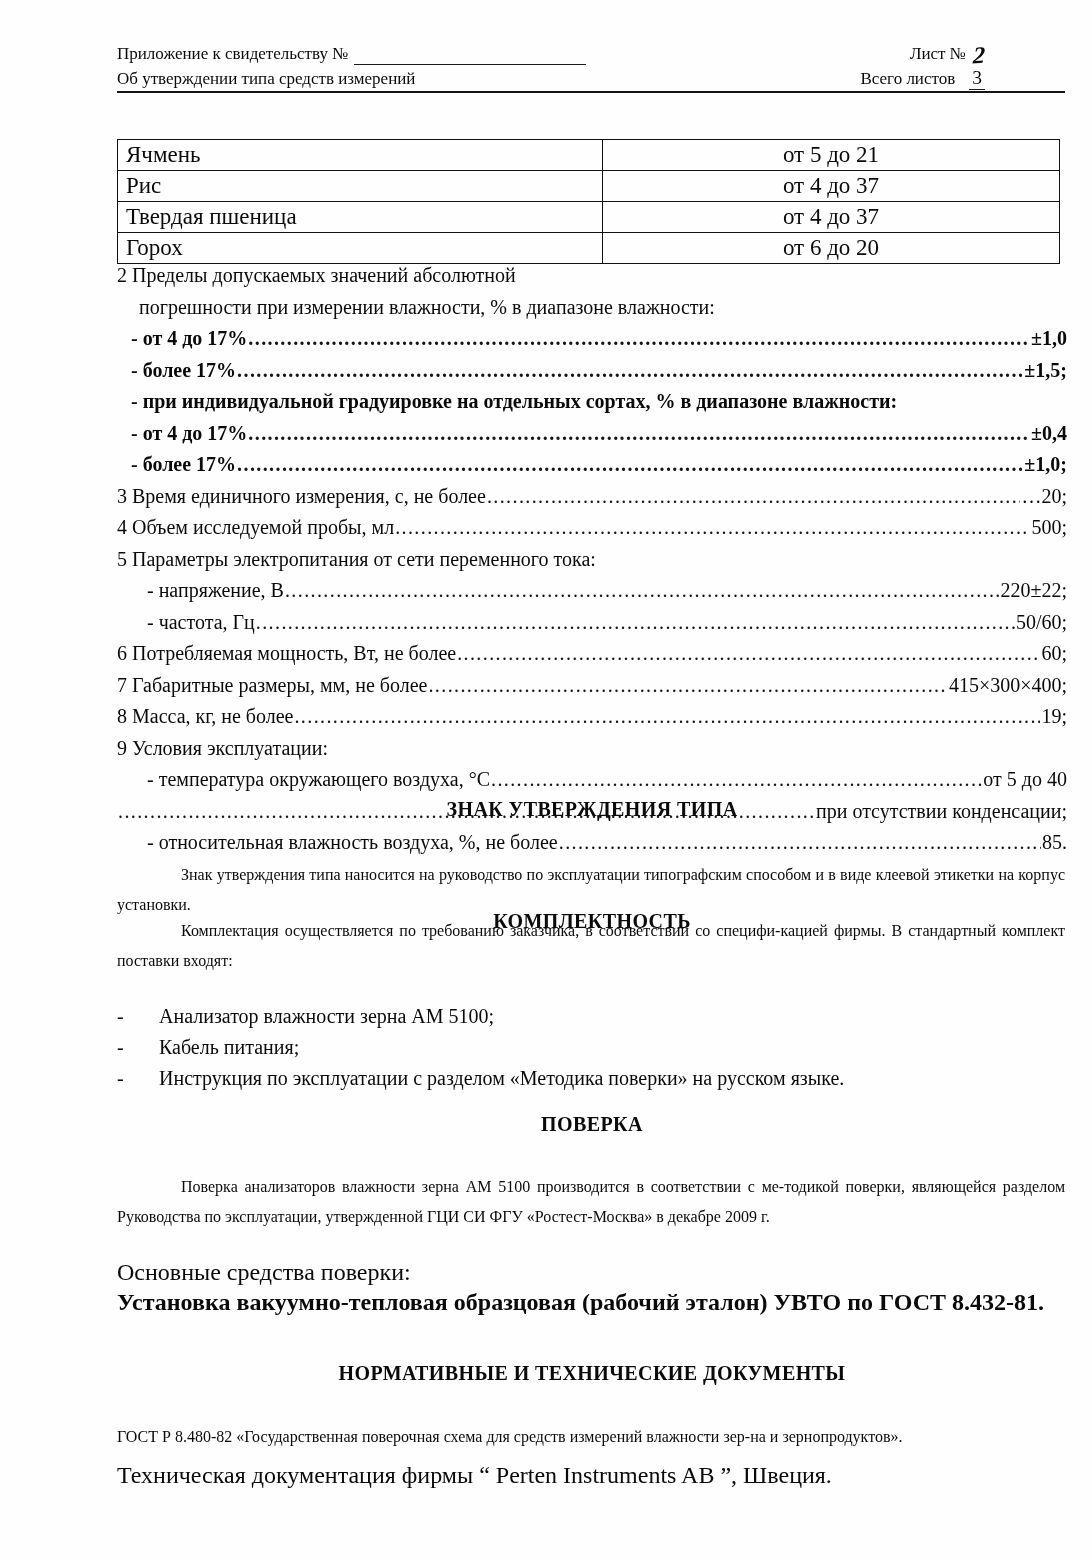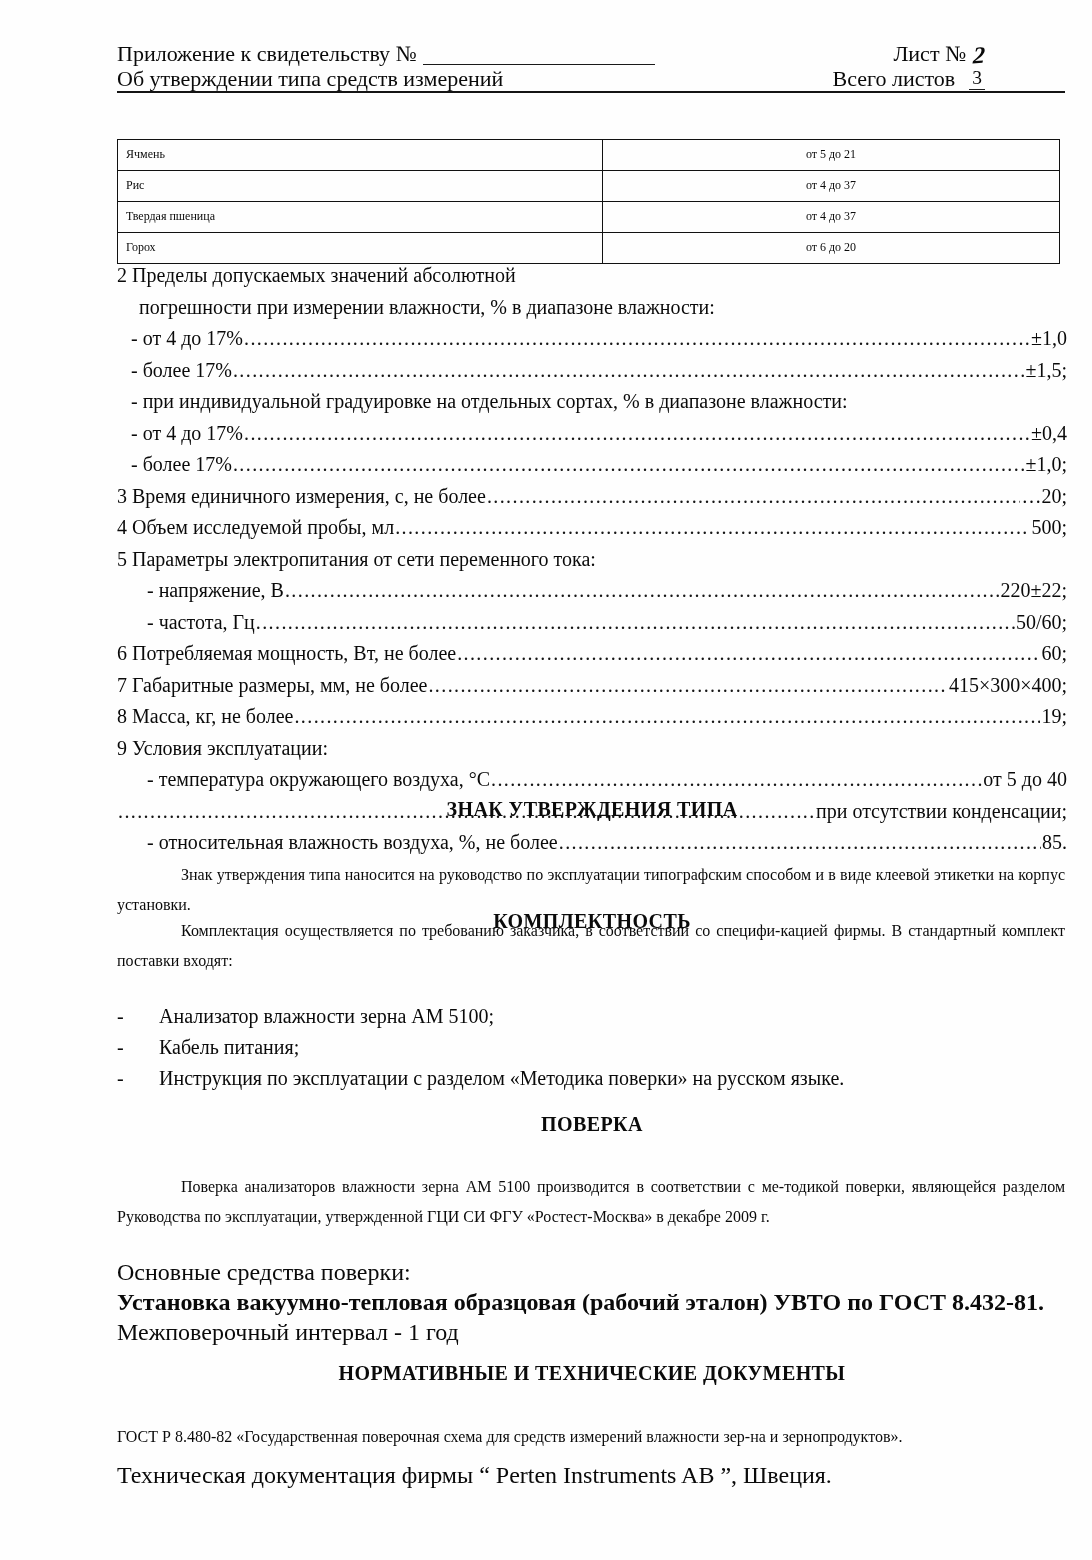--- a/index.html
+++ b/index.html
@@ -43,21 +43,21 @@
     align-items: flex-end;
     flex: 0 0 auto;
   }
   .hdr-right {
     display: flex;
     align-items: flex-end;
     flex: 0 0 auto;
     margin-right: 80px;
   }
   .hdr-text {
-    font-size: 22px;
+    font-size: 17px;
     line-height: 22px;
     white-space: nowrap;
   }
   .fill-rule {
     display: inline-block;
     width: 232px;
     border-bottom: 1.6px solid #1a1a1a;
     height: 17px;
     margin-left: 6px;
   }
@@ -93,21 +93,21 @@
     position: absolute;
     left: 117px;
     top: 139px;
     width: 943px;
     border-collapse: collapse;
     table-layout: fixed;
   }
   .grain-table td {
     border: 1.7px solid #111111;
     height: 26px;
-    font-size: 12px;
+    font-size: 23px;
     line-height: 23px;
     padding: 1px 8px 3px 8px;
   }
   .grain-table td.name { width: 468px; text-align: left; }
   .grain-table td.range { text-align: center; }
 
   
   .spec-block {
     position: absolute;
     left: 117px;
@@ -116,21 +116,21 @@
   }
   .spec-line {
     font-size: 20px;
     line-height: 31.5px;
     white-space: nowrap;
     display: flex;
     align-items: baseline;
   }
   .ind-1 { padding-left: 0px; }
   .ind-2 { padding-left: 22px; }
-  .ind-3 { padding-left: 14px; }
+  .ind-3 { padding-left: 14px; font-weight: bold; }
   .ind-4 { padding-left: 30px; }
 
   .lbl { flex: 0 0 auto; }
   .leader {
     flex: 1 1 auto;
     overflow: hidden;
     white-space: nowrap;
     letter-spacing: 1.4px;
     font-size: 20px;
     margin: 0 1px;
@@ -358,19 +358,18 @@
       <span class="bullet">-</span>
       <span class="txt">Инструкция по эксплуатации с разделом «Методика поверки» на русском языке.</span>
     </div>
   </div>
 
   <div class="sec-title" style="top:1113px;">ПОВЕРКА</div>
   <div class="para" style="top:1150px;"><span class="first-indent"></span><span>Поверка анализаторов влажности зерна АМ 5100  производится в соответствии с ме-тодикой поверки, являющейся разделом Руководства по эксплуатации, утвержденной ГЦИ СИ ФГУ «Ростест-Москва» в декабре 2009 г.</span></div>
 
   <div class="plain-line" style="top:1257px;">Основные средства поверки:</div>
   <div class="plain-line" style="top:1287px;font-weight:bold;">Установка вакуумно-тепловая образцовая (рабочий эталон) УВТО по ГОСТ 8.432-81.</div>
-  <div class="plain-line" style="top:1317px;">Межповерочный интервал - 1 год</div>
 
   <div class="sec-title" style="top:1362px;">НОРМАТИВНЫЕ И ТЕХНИЧЕСКИЕ  ДОКУМЕНТЫ</div>
   <div class="para noj" style="top:1400px;">ГОСТ Р 8.480-82 «Государственная поверочная схема для средств измерений влажности зер-на и зернопродуктов».</div>
   <div class="plain-line" style="top:1460px;">Техническая документация фирмы “ Perten Instruments AB ”, Швеция.</div>
 
 </div>
 
 </body></html>

